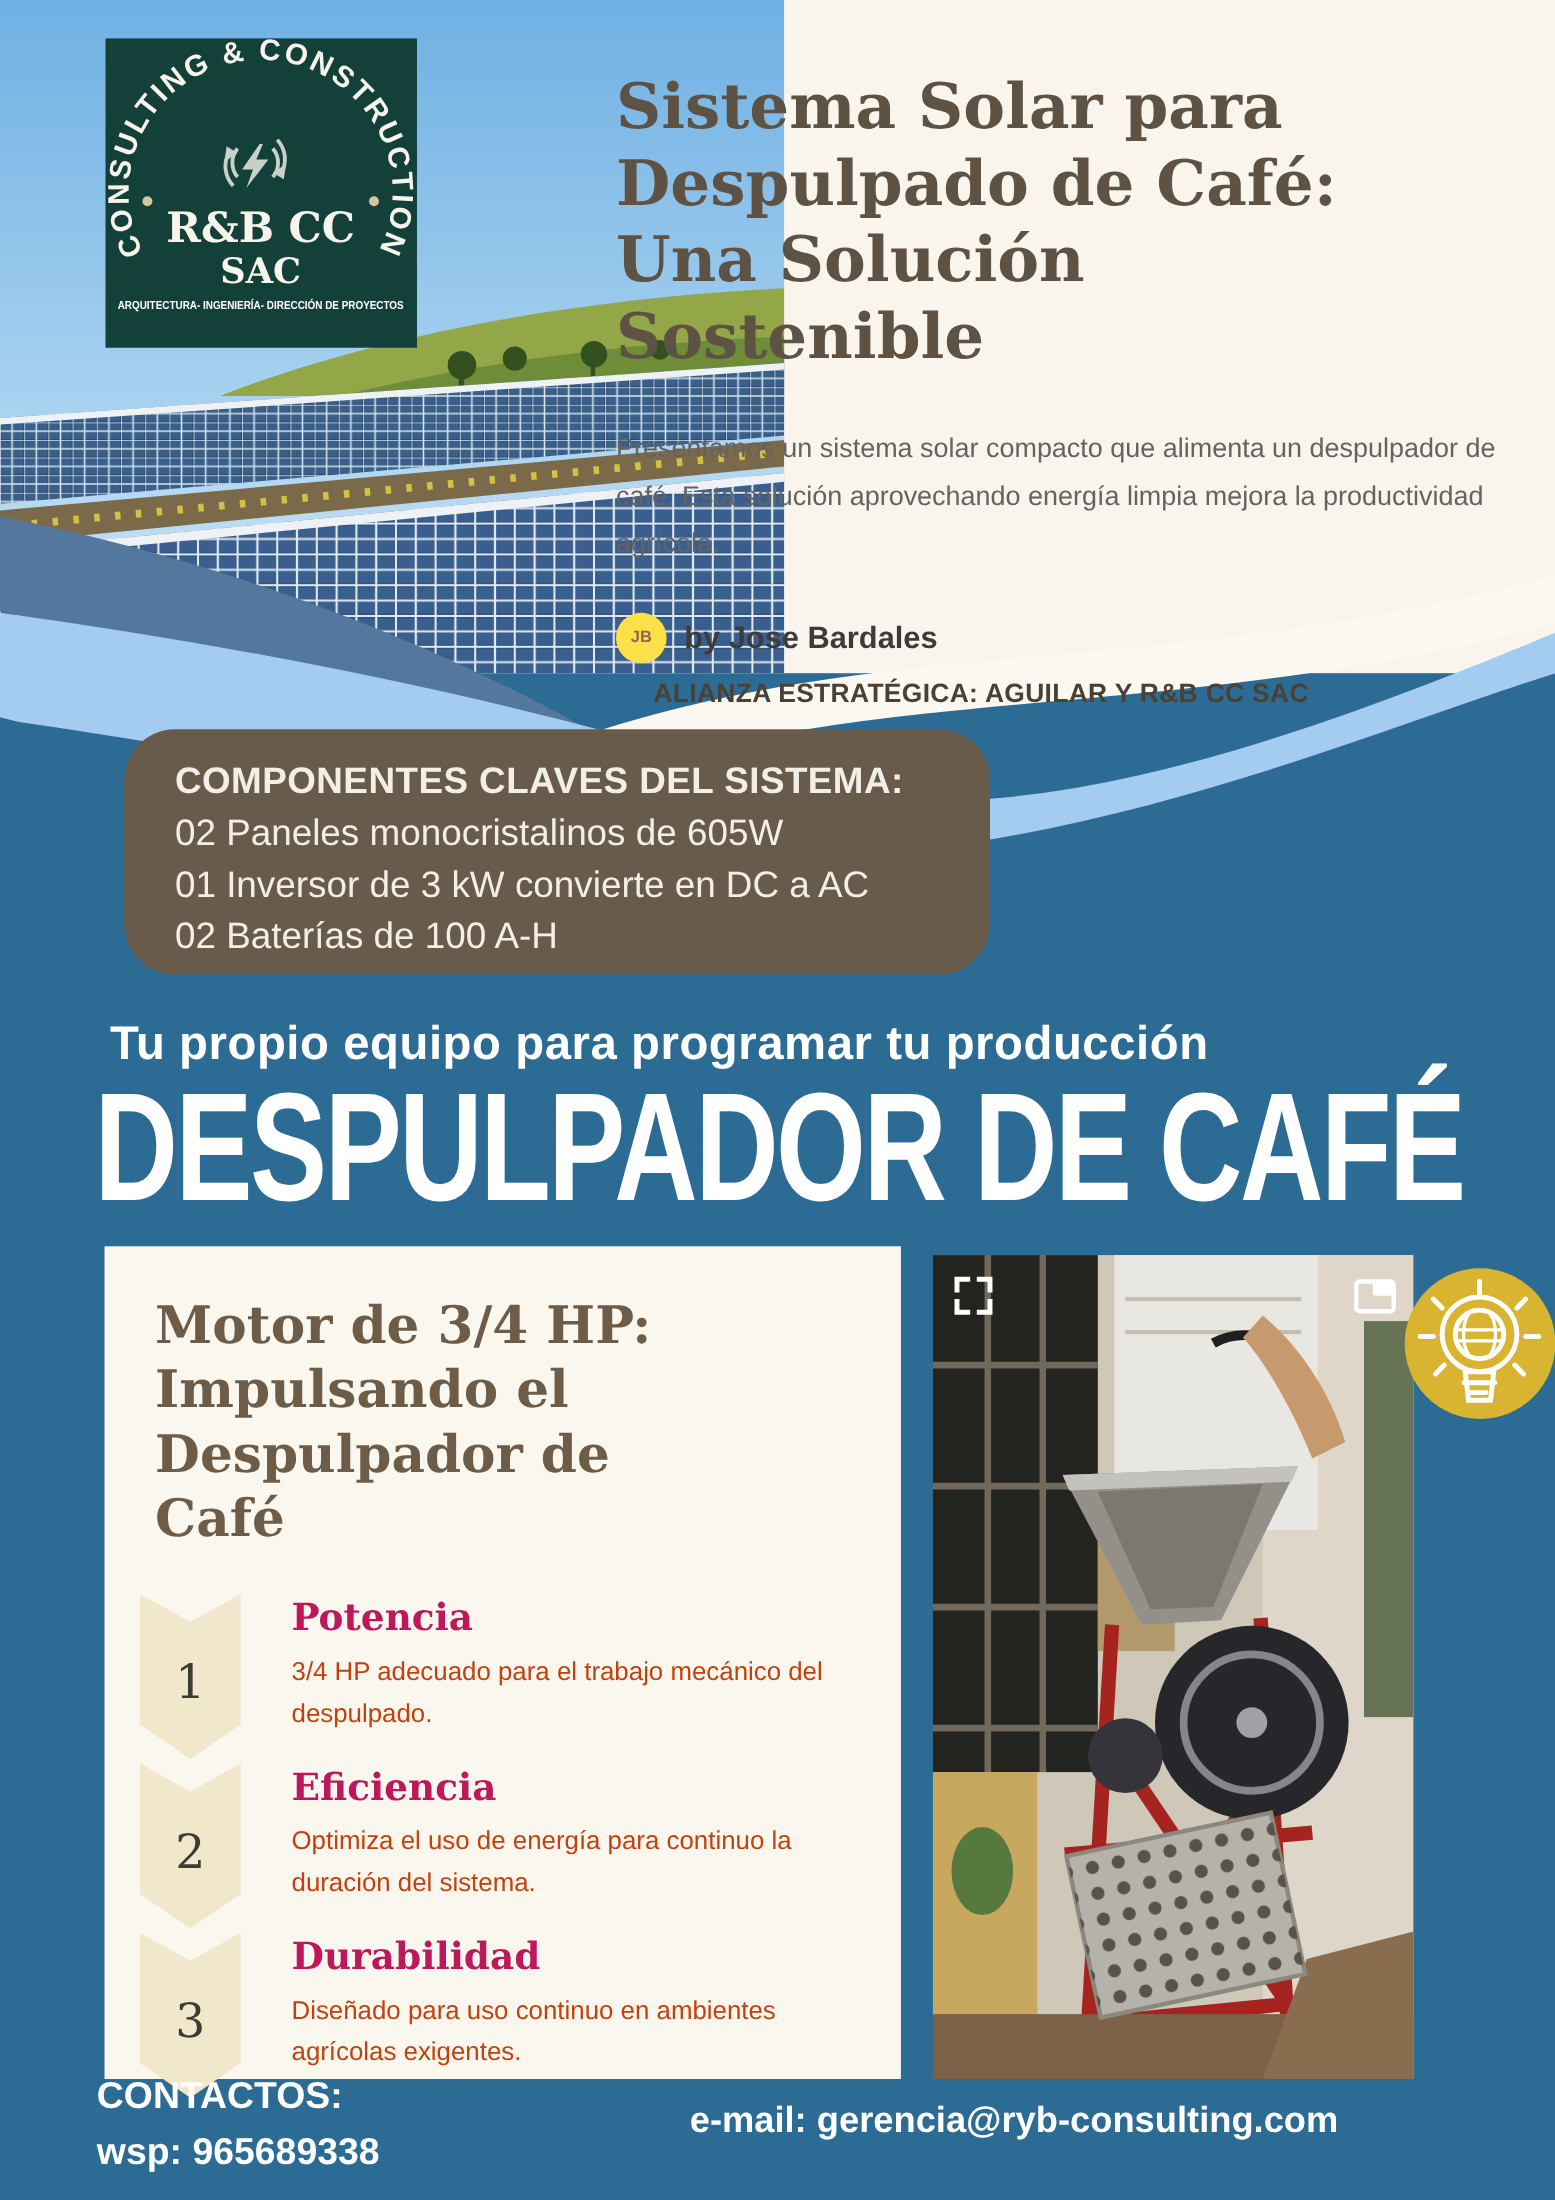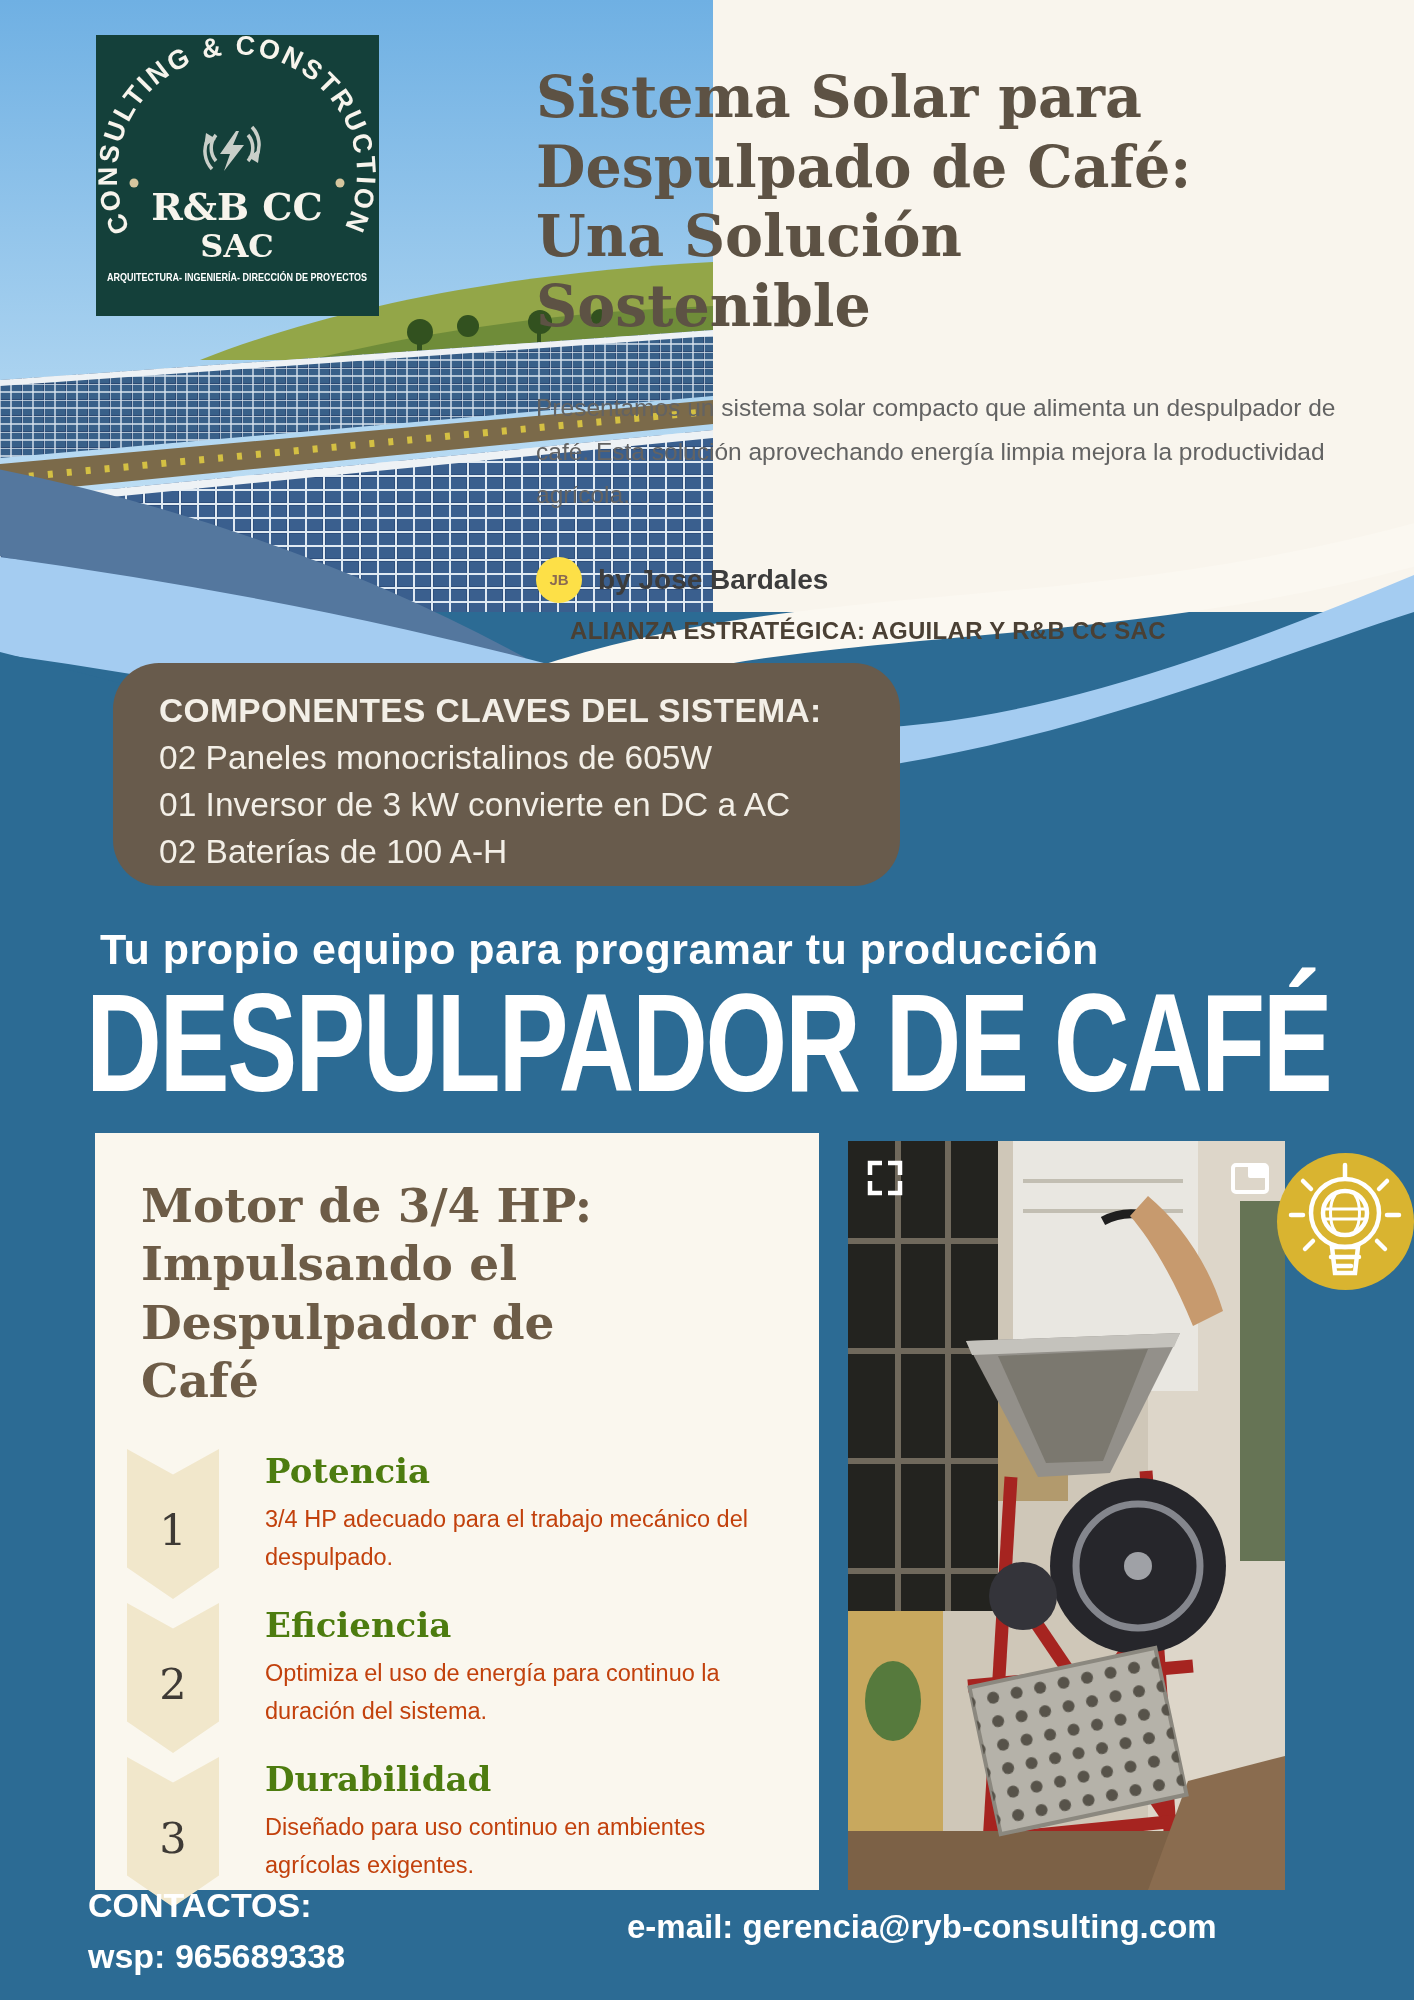--- a/index.html
+++ b/index.html
@@ -8,21 +8,21 @@
 
   
   .top-band{position:absolute;left:0;top:0;width:100%;height:612px;background:#f9f5ed;}
   .photo-solar{position:absolute;left:0;top:0;width:713px;height:612px;}
   .waves{position:absolute;left:0;top:0;width:1414px;height:2000px;pointer-events:none;}
 
   
   .logo{position:absolute;left:96px;top:35px;width:283px;height:281px;background:#14403a;}
 
   
-  .hero{position:absolute;left:536px;top:62px;width:820px;color:#5d5244;}
+  .hero{position:absolute;left:560px;top:62px;width:820px;color:#5d5244;}
   .hero-title{font-family:"DejaVu Serif","Liberation Serif",serif;font-size:57px;line-height:1.22;
     font-weight:600;color:#5d5244;width:700px;margin:0;}
   .hero-desc{margin-top:46px;font-size:24.5px;line-height:1.78;color:#636363;width:815px;}
   .author-row{margin-top:40px;display:flex;align-items:center;gap:16px;}
   .avatar{width:46px;height:46px;border-radius:50%;background:#fde047;color:#8a6a52;
     font-size:15px;font-weight:bold;display:flex;align-items:center;justify-content:center;}
   .author-name{font-size:28px;font-weight:bold;color:#3c3c3c;}
   .alliance{margin-top:14px;padding-left:34px;font-size:24px;font-weight:bold;color:#4a4034;letter-spacing:.3px;}
 
   
@@ -41,21 +41,21 @@
     box-sizing:border-box;padding:44px 40px 0 46px;}
   .motor-title{font-family:"DejaVu Serif","Liberation Serif",serif;font-size:47px;line-height:1.24;
     color:#6d5c47;font-weight:600;width:520px;margin:0;}
   .steps{position:relative;margin-top:39px;}
   .step{position:relative;height:154px;}
   .chevron{position:absolute;left:-14px;top:0;width:92px;height:150px;background:#f1e7cb;
     clip-path:polygon(0 0,50% 17%,100% 0,100% 79%,50% 100%,0 79%);
     text-align:center;box-sizing:border-box;padding-top:56px;
     font-family:"DejaVu Serif","Liberation Serif",serif;font-size:43px;color:#3e3a35;}
   .step-text{margin-left:124px;padding-top:2px;}
-  .step-title{font-family:"DejaVu Serif","Liberation Serif",serif;font-size:34px;color:#4d7c0f;font-weight:600;}
+  .step-title{font-family:"DejaVu Serif","Liberation Serif",serif;font-size:34px;color:#be185d;font-weight:600;}
   .step-desc{margin-top:10px;font-size:23.5px;line-height:1.6;color:#c2410c;width:500px;}
 
   
   .machine{position:absolute;left:848px;top:1141px;width:437px;height:749px;}
 
   
   .bulb-badge{position:absolute;left:1277px;top:1153px;width:137px;height:137px;border-radius:50%;
     background:#d9b430;}
 
   

